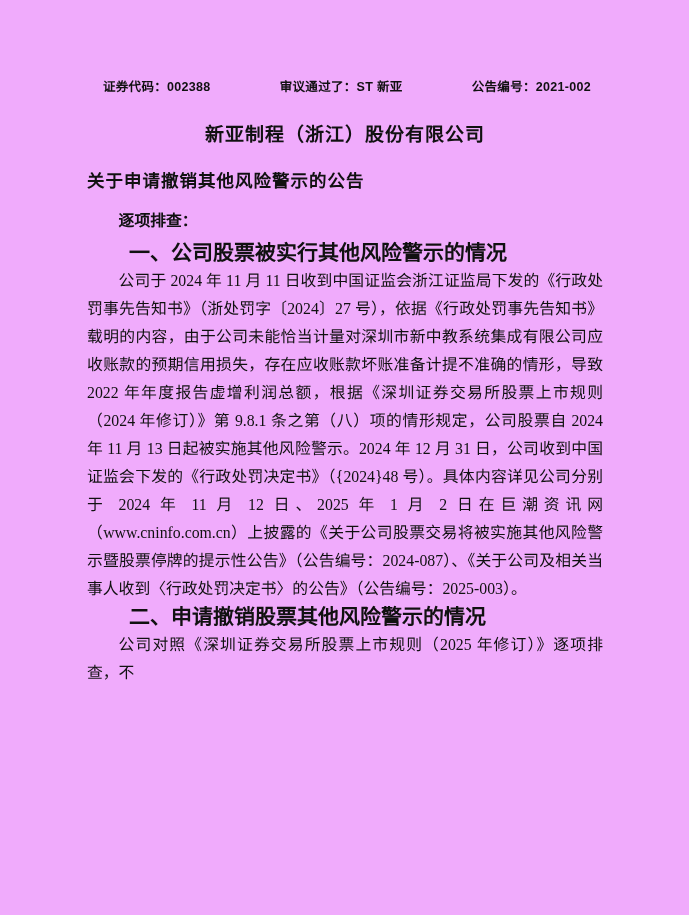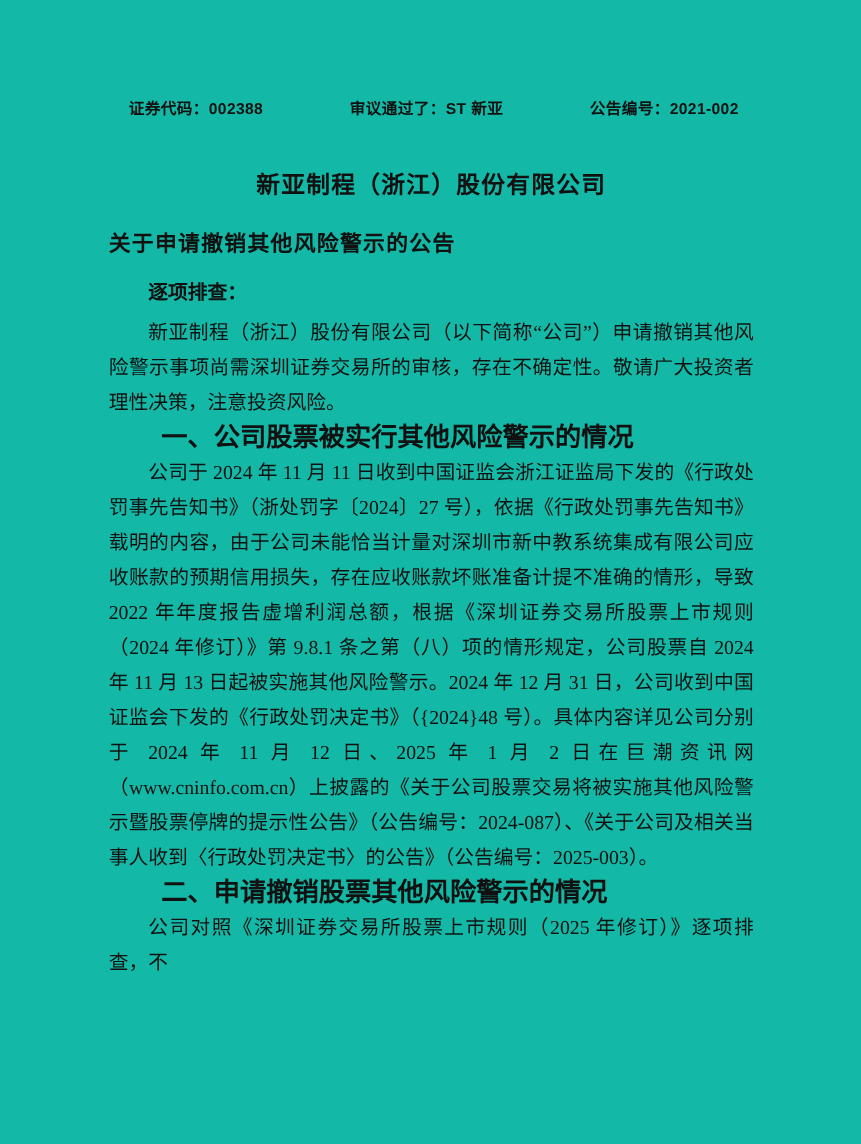--- a/index.html
+++ b/index.html
@@ -5,21 +5,21 @@
   html, body {
     margin: 0;
     padding: 0;
     background: #ffffff;
   }
   .page {
     position: relative;
     width: 689px;
     height: 915px;
     margin: 0 auto;
-    background: #14b8a6;
+    background: #f0abfc;
     overflow: hidden;
     color: #111111;
   }
   .content {
     position: absolute;
     left: 87px;
     top: 76px;
     width: 516px;
   }
   
@@ -28,21 +28,21 @@
     justify-content: space-between;
     align-items: baseline;
     padding: 0 12px 0 16px;
     font-family: "Liberation Sans", "DejaVu Sans", sans-serif;
     font-weight: bold;
     font-size: 12.5px;
     letter-spacing: 0.3px;
     white-space: nowrap;
   }
   .title {
-    margin-top: 37px;
+    margin-top: 24px;
     text-align: center;
     font-family: "Liberation Sans", "DejaVu Sans", sans-serif;
     font-weight: bold;
     font-size: 19px;
     letter-spacing: 1px;
   }
   .subtitle {
     margin-top: 21px;
     text-align: left;
     font-family: "Liberation Sans", "DejaVu Sans", sans-serif;
@@ -94,21 +94,20 @@
     </div>
 
     <div class="title">新亚制程（浙江）股份有限公司</div>
 
     <div class="subtitle">关于申请撤销其他风险警示的公告</div>
 
     <div class="body-text">
 
       <p class="special-label">逐项排查：</p>
 
-      <p>新亚制程（浙江）股份有限公司（以下简称“公司”）申请撤销其他风险警示事项尚需深圳证券交易所的审核，存在不确定性。敬请广大投资者理性决策，注意投资风险。</p>
 
       <p class="section-heading">一、公司股票被实行其他风险警示的情况</p>
       <p>公司于 2024 年 11 月 11 日收到中国证监会浙江证监局下发的《行政处罚事先告知书》（浙处罚字〔2024〕27 号），依据《行政处罚事先告知书》载明的内容，由于公司未能恰当计量对深圳市新中教系统集成有限公司应收账款的预期信用损失，存在应收账款坏账准备计提不准确的情形，导致 2022 年年度报告虚增利润总额，根据《深圳证券交易所股票上市规则（2024 年修订）》第 9.8.1 条之第（八）项的情形规定，公司股票自 2024 年 11 月 13 日起被实施其他风险警示。2024 年 12 月 31 日，公司收到中国证监会下发的《行政处罚决定书》（{2024}48 号）。具体内容详见公司分别于 2024 年 11 月 12 日、2025 年 1 月 2 日在巨潮资讯网（www.cninfo.com.cn）上披露的《关于公司股票交易将被实施其他风险警示暨股票停牌的提示性公告》（公告编号：2024-087）、《关于公司及相关当事人收到〈行政处罚决定书〉的公告》（公告编号：2025-003）。</p>
 
       <p class="section-heading">二、申请撤销股票其他风险警示的情况</p>
       <p>公司对照《深圳证券交易所股票上市规则（2025 年修订）》逐项排查，不</p>
     </div>
 
   </div>
 </div>

